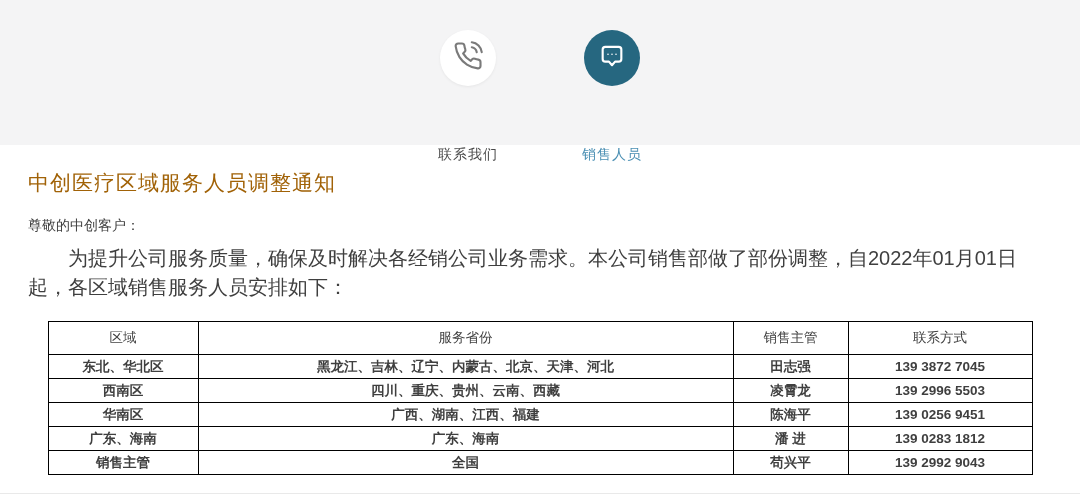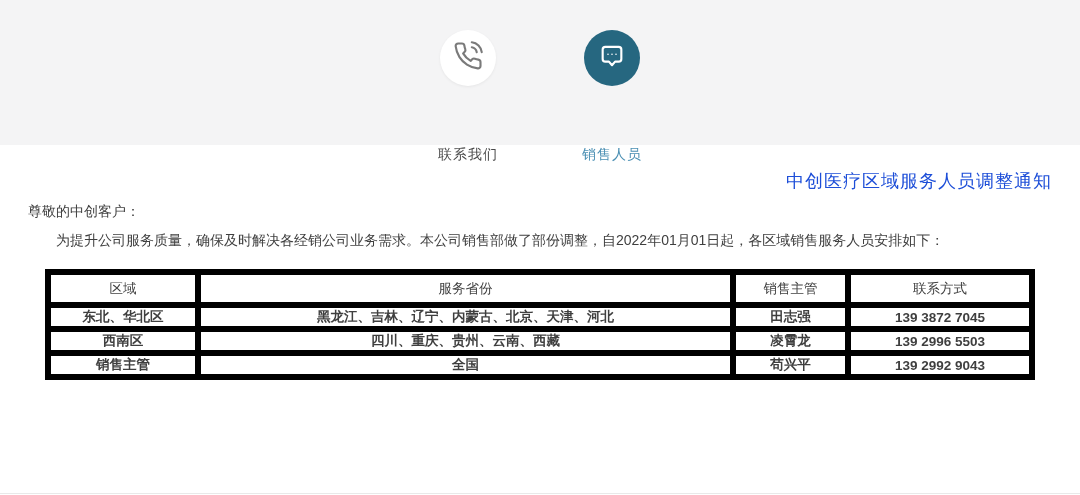--- a/index.html
+++ b/index.html
@@ -14,29 +14,29 @@
     width:82px; cursor:pointer;gap:44px; }
   .nav-circle { width:56px; height:56px; border-radius:50%;
     display:flex; align-items:center; justify-content:center; }
   .nav-circle.white { background:#ffffff; box-shadow:0 1px 3px rgba(0,0,0,0.06); }
   .nav-circle.teal { background:#266780; }
   .nav-label { margin-top:16px; font-size:14px; color:#4a4a4a; letter-spacing:1px; }
   .nav-label.active { color:#4a8fb3; }
 
   
   .content { padding:0 28px; }
-  .notice-title { text-align:right; font-size:18px; font-weight:400;
-    color:#1d4ed8; margin-top:24px; letter-spacing:1px; }
-  .greeting { font-size:14px; margin-top:10px; }
-  .body-line { font-size:14px; margin-top:9px; text-indent:2em; line-height:1.45; }
+  .notice-title { text-align:left; font-size:21px; font-weight:400;
+    color:#a16207; margin-top:24px; letter-spacing:1px; }
+  .greeting { font-size:14px; margin-top:20px; }
+  .body-line { font-size:20px; margin-top:9px; text-indent:2em; line-height:1.45; }
 
   
   table.staff { width:984px; margin:19px auto 0; border-collapse:collapse;
     table-layout:fixed; }
-  .staff th, .staff td { border:6px solid #000000; text-align:center;
+  .staff th, .staff td { border:1px solid #000000; text-align:center;
     font-size:13.5px; font-weight:400; color:#3f3f3f; padding:0; }
   .staff th { height:33px; }
   .staff td { height:24px;font-weight:bold; }
   .col-region  { width:150px; }
   .col-prov    { width:535px; }
   .col-person  { width:115px; }
   .col-contact { width:184px; }
 
   .bottom-hairline { width:1080px; height:1px; background:#e9e9e9;
     position:absolute; left:0; top:493px; }
@@ -94,20 +94,32 @@
           <td>田志强</td>
           <td>139 3872 7045</td>
         </tr>
         <tr>
           <td>西南区</td>
           <td>四川、重庆、贵州、云南、西藏</td>
           <td>凌霄龙</td>
           <td>139 2996 5503</td>
         </tr>
         <tr>
+          <td>华南区</td>
+          <td>广西、湖南、江西、福建</td>
+          <td>陈海平</td>
+          <td>139 0256 9451</td>
+        </tr>
+        <tr>
+          <td>广东、海南</td>
+          <td>广东、海南</td>
+          <td>潘 进</td>
+          <td>139 0283 1812</td>
+        </tr>
+        <tr>
           <td>销售主管</td>
           <td>全国</td>
           <td>苟兴平</td>
           <td>139 2992 9043</td>
         </tr>
       </tbody>
   </table>
 </div>
 
 <div class="bottom-hairline"></div>

